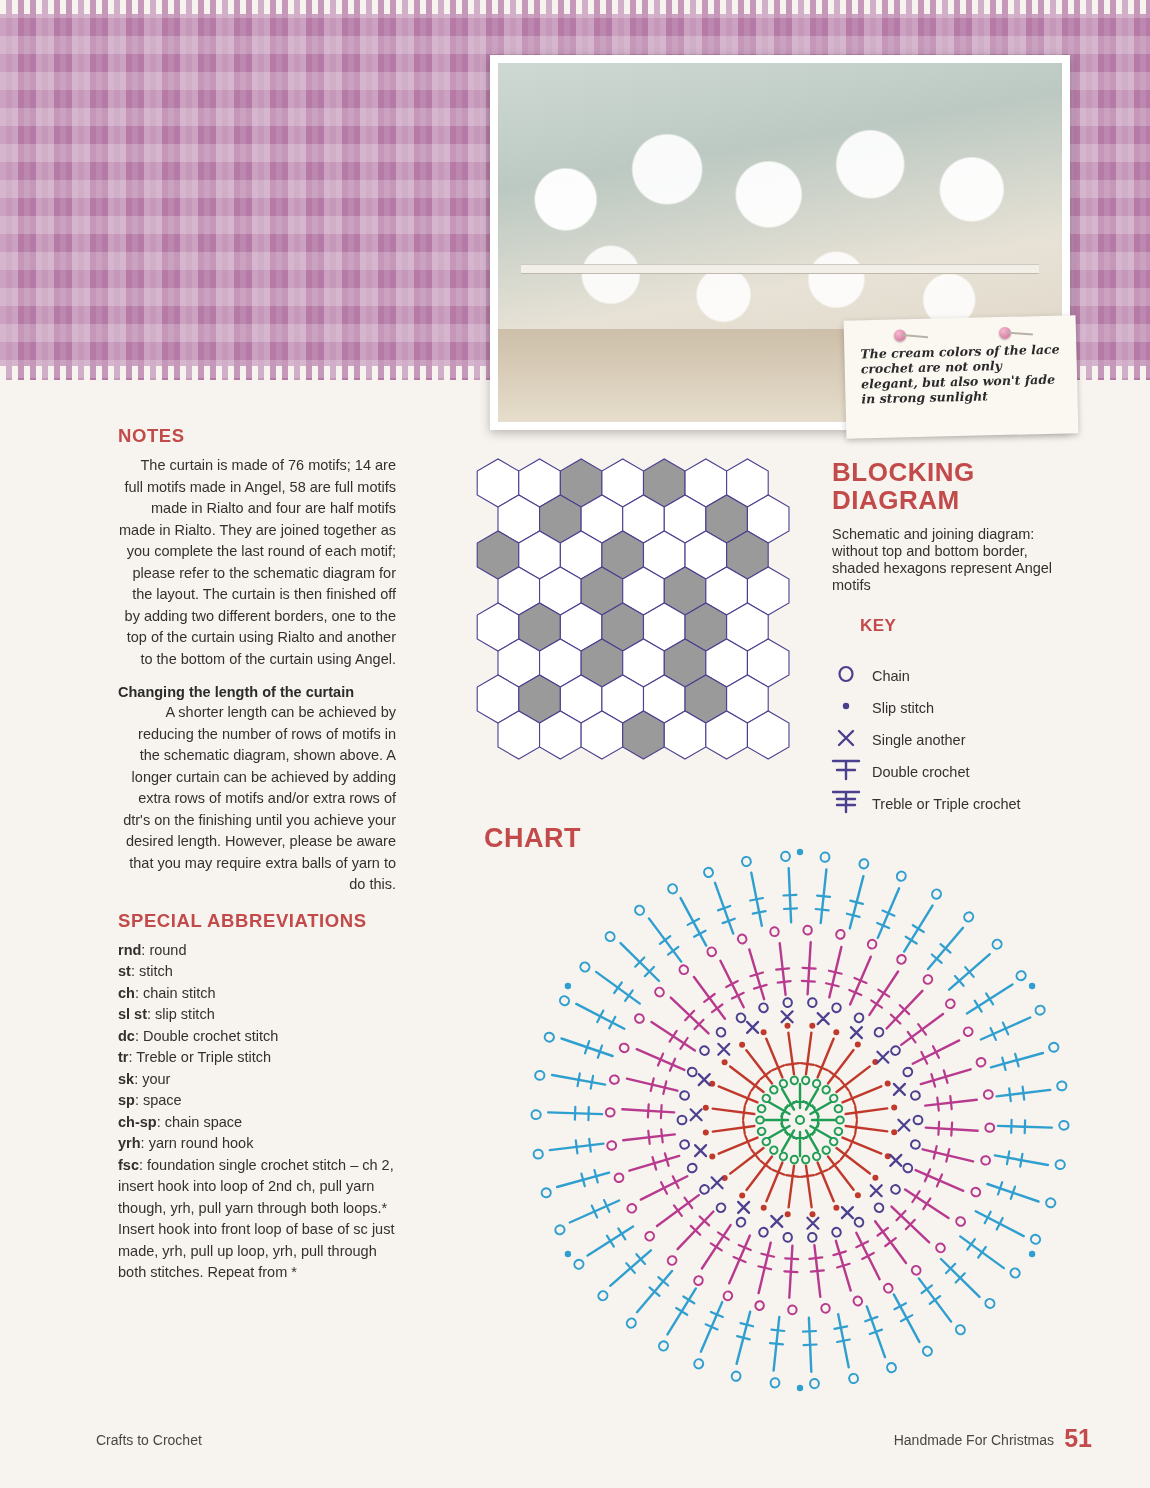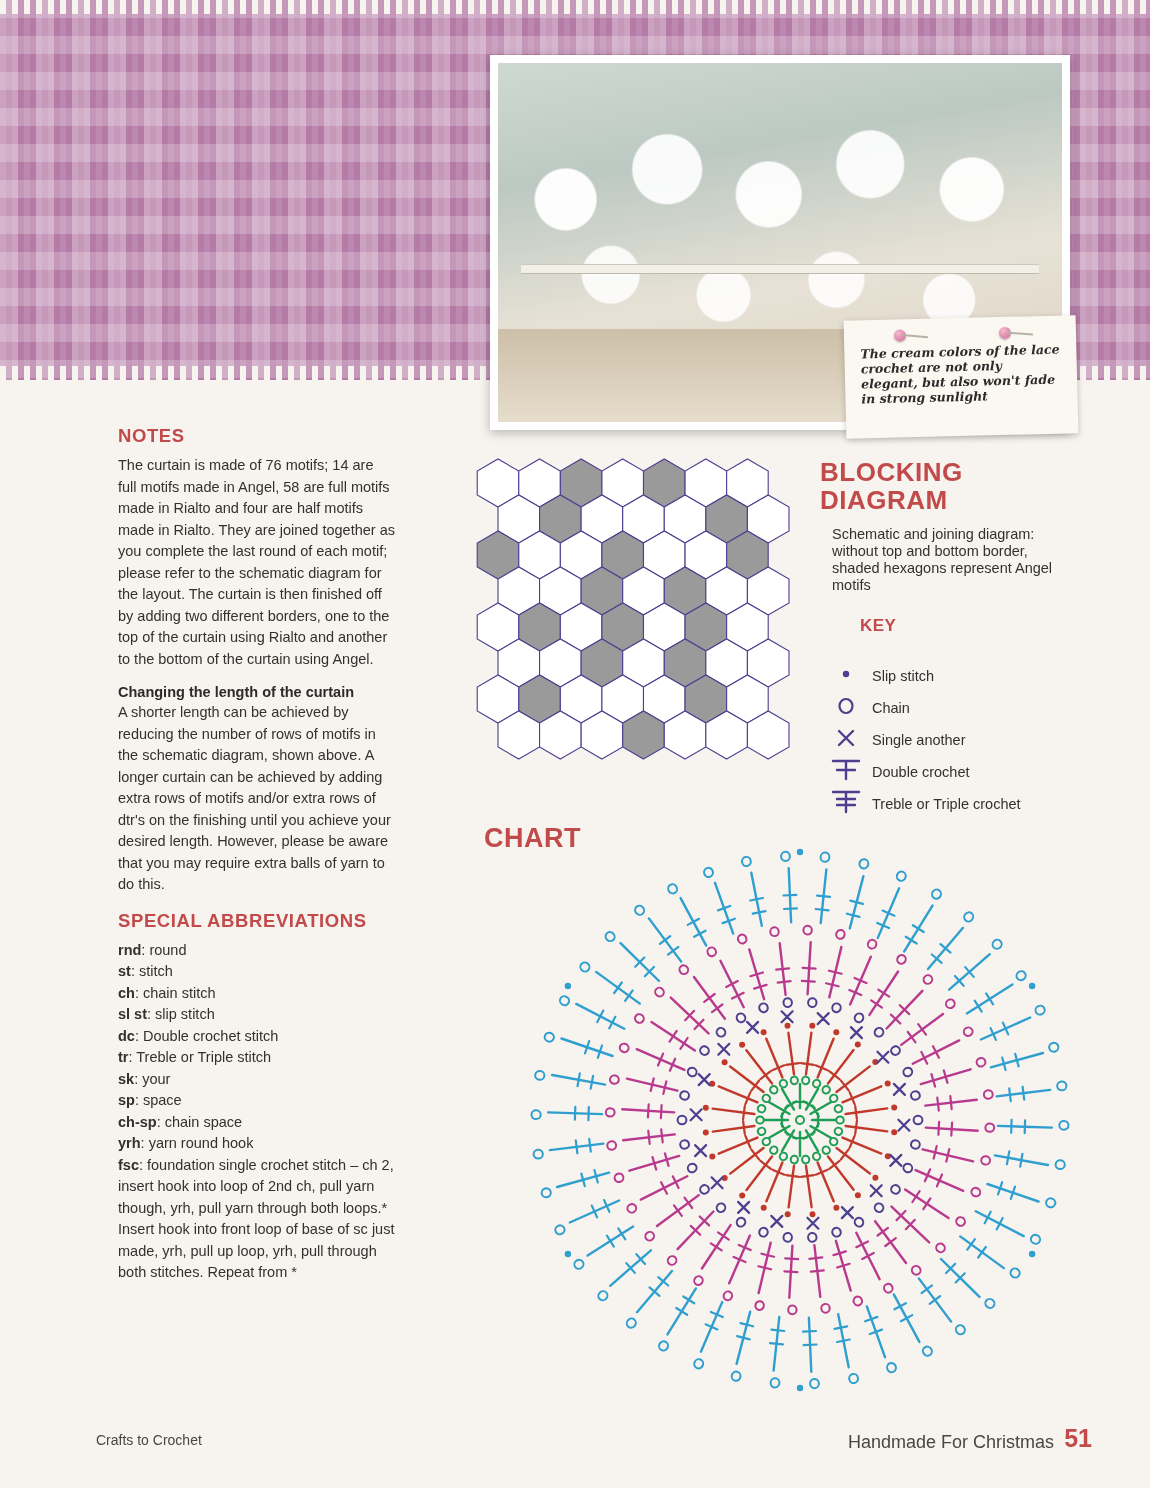--- a/index.html
+++ b/index.html
@@ -86,47 +86,47 @@
   .pin-line.l1 { left:58px; width:26px; }
   .pin-line.l2 { left:163px; width:26px; }
 
   
   .left-col { position:absolute; left:118px; top:425px; width:290px; }
   h2.section {
     margin:0 0 8px 0; color:#c24a4a; font-size:18.5px; letter-spacing:0.6px;
     font-weight:bold;
   }
   .left-col p {
-    margin:0 12px 14px 0; font-size:14.5px; line-height:21.5px; color:#33312f;
+    margin:0 12px 14px 0; font-size:14.5px; line-height:21.5px; color:#33312f;text-align:right;
   }
   .left-col .sub { font-weight:bold; color:#2b2b2b; font-size:14.5px; margin-bottom:2px; }
   .abbr-list { margin:0; font-size:14.5px; line-height:21.5px; color:#33312f; }
   .abbr-list .term { font-weight:bold;margin-top:20px; }
 
   
   .hexmap { position:absolute; left:470px; top:455px; }
   .blocking { position:absolute; left:820px; top:458px; width:260px; }
-  h2.blocking-title { color:#c24a4a; font-size:26px; line-height:28px; margin:0 0 6px 0; font-weight:bold; letter-spacing:0.5px;}
+  h2.blocking-title { color:#c24a4a; font-size:26px; line-height:28px; margin:0 0 6px 12px; font-weight:bold; letter-spacing:0.5px;}
   .blocking p { margin:12px; font-size:14.5px; line-height:17px; color:#33312f; }
 
   .key-title { color:#c24a4a; font-size:17px; font-weight:bold; margin:22px 0 24px 40px; letter-spacing:0.5px;}
   .key-row { display:flex; align-items:center; height:32px; }
   .key-sym { width:52px; text-align:center; color:#4b3f8f; }
   .key-label { font-size:14.5px; color:#33312f; }
 
   
   .chart-title {
     position:absolute; left:484px; top:823px;
     color:#c24a4a; font-size:27px; font-weight:bold; letter-spacing:0.5px;
   }
   .chart-art { position:absolute; left:450px; top:820px; }
 
   
   .footer-left { position:absolute; left:96px; top:1432px; font-size:14px; color:#4a4642; }
-  .footer-right { position:absolute; right:96px; top:1432px; font-size:18px; color:#4a4642; }
+  .footer-right { position:absolute; right:96px; top:1432px; font-size:14px; color:#4a4642; }
   .page-num { position:absolute; right:58px; top:1424px; font-size:25px; font-weight:bold; color:#c24a4a; }
 </style>
 </head>
 <body>
 
 <div class="banner">
   <div class="banner-top-edge"></div>
   <div class="banner-bottom-edge"></div>
 </div>
 
@@ -234,34 +234,34 @@
   <h2 class="blocking-title">
     <span>BLOCKING</span><br>
     <span>DIAGRAM</span>
   </h2>
   <p>Schematic and joining diagram: without top and bottom border, shaded hexagons represent Angel motifs</p>
 
   <div class="key-title">KEY</div>
 
   <div class="key-row">
     <span class="key-sym">
+      <svg width="20" height="18" viewBox="0 0 20 18">
+          <ellipse cx="10" cy="9" rx="6.5" ry="7" fill="none" stroke="#4b3f8f" stroke-width="2.2"></ellipse>
+        </svg>
+    </span>
+    <span class="key-label">Chain</span>
+  </div>
+
+  <div class="key-row">
+    <span class="key-sym">
       <svg width="14" height="14" viewBox="0 0 14 14">
           <circle cx="7" cy="7" r="3.2" fill="#4b3f8f"></circle>
         </svg>
     </span>
     <span class="key-label">Slip stitch</span>
-  </div>
-
-  <div class="key-row">
-    <span class="key-sym">
-      <svg width="20" height="18" viewBox="0 0 20 18">
-          <ellipse cx="10" cy="9" rx="6.5" ry="7" fill="none" stroke="#4b3f8f" stroke-width="2.2"></ellipse>
-        </svg>
-    </span>
-    <span class="key-label">Chain</span>
   </div>
 
   <div class="key-row">
     <span class="key-sym">
       <svg width="20" height="20" viewBox="0 0 20 20">
           <path d="M3 3 L17 17 M17 3 L3 17" stroke="#4b3f8f" stroke-width="2.4" fill="none" stroke-linecap="round"></path>
         </svg>
     </span>
     <span class="key-label">Single another</span>
   </div>

